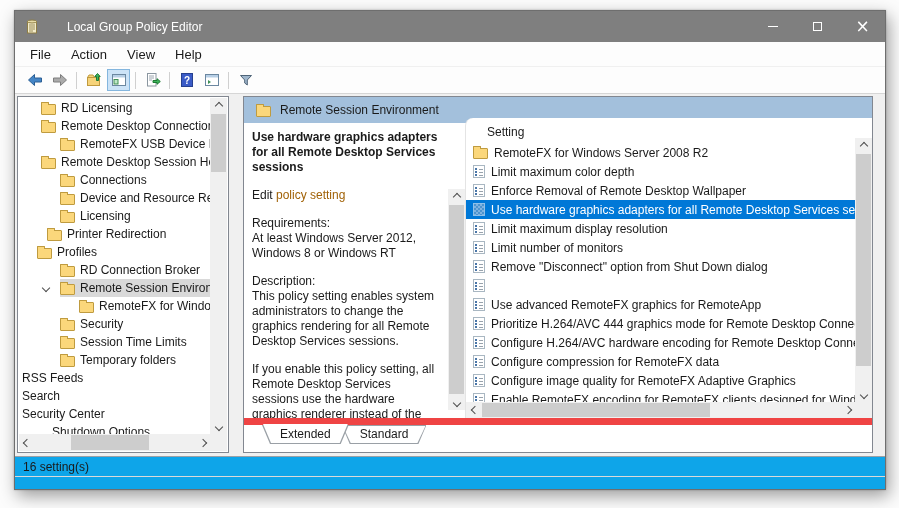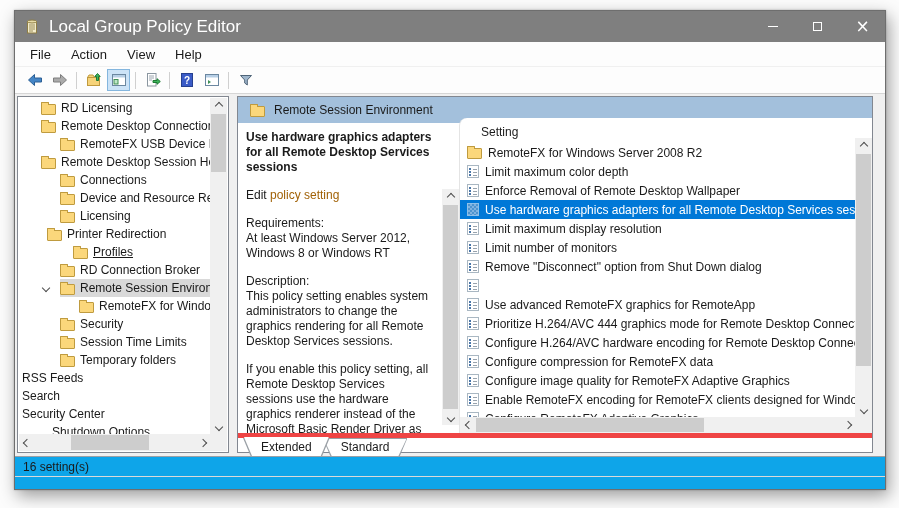--- a/index.html
+++ b/index.html
@@ -4,39 +4,39 @@
 <style>
   *{box-sizing:border-box;margin:0;padding:0}
   html,body{width:899px;height:508px;overflow:hidden;background:#fcfcfc;
     font-family:"Liberation Sans","DejaVu Sans",sans-serif;font-size:12px;color:#1a1a1a}
   .window{position:absolute;left:14px;top:10px;width:872px;height:480px;background:#f0f0f0;
     border:1px solid #6e6e6e;box-shadow:3px 6px 16px rgba(0,0,0,.38),0 0 2px rgba(0,0,0,.25);
     display:flex;flex-direction:column}
   
   .titlebar{height:31px;flex:none;background:#7f7f7f;color:#fff;display:flex;align-items:center}
   .app-icon{margin-left:9px;width:16px;height:16px;flex:none}
-  .title-text{margin-left:9px;font-size:17px}
+  .title-text{margin-left:27px;font-size:12px}
   .win-controls{margin-left:auto;display:flex;height:100%}
   .wc{width:45px;height:100%;display:flex;align-items:center;justify-content:center}
   .g-min{width:10px;height:1px;background:#fff}
   .g-max{width:9px;height:9px;border:1px solid #fff}
   .g-close{font-size:17px;line-height:1;color:#fff;font-family:"DejaVu Sans",sans-serif}
   
   .menubar{height:25px;flex:none;background:#fdfdfd;display:flex;align-items:center;
     padding-left:5px;font-size:13px;border-bottom:1px solid #f0f0f0}
   .menu-item{padding:3px 10px}
   
   .toolbar{height:27px;flex:none;background:#fdfdfd;border-bottom:1px solid #d6d6d6;
     display:flex;align-items:center;padding-left:7px}
   .tbtn{width:23px;height:22px;display:flex;align-items:center;justify-content:center;
     border:1px solid transparent;margin:0 1px}
   .tbtn.pressed{background:#cce3f7;border:1px solid #84b6de}
   .tsep{width:1px;height:17px;background:#d0d0d0;margin:0 4px}
   
-  .content{flex:1;background:#f0f0f0;display:flex;padding:2px 12px 3px 2px;gap:8px;min-height:0}
+  .content{flex:1;background:#f0f0f0;display:flex;padding:2px 12px 3px 2px;gap:14px;min-height:0}
   
   .tree-panel{width:212px;flex:none;background:#fff;border:1px solid #828790;position:relative}
   .tree-viewport{position:absolute;left:1px;top:2px;right:18px;bottom:18px;overflow:hidden}
   .tree-row{height:18px;display:flex;align-items:center;position:relative;white-space:nowrap}
   .tree-hl{display:flex;align-items:center;gap:5px;flex:1;height:100%;overflow:hidden}
   .tree-hl.sel{background:#d9d9d9}
   .tree-chv{position:absolute;top:6px}
   .lbl{white-space:nowrap}
   
   .chv{display:inline-block;width:6px;height:6px;border-right:1.5px solid #4d4d4d;border-bottom:1.5px solid #4d4d4d;flex:none}
@@ -77,21 +77,21 @@
   .list-vsb{top:20px;right:0;bottom:16px;width:17px}
   .list-vsb .a-up{top:0;left:0;width:17px;height:15px}
   .list-vsb .a-dn{bottom:0;left:0;width:17px;height:15px}
   .list-vsb .thumb{left:1px;right:1px;top:16px;height:212px}
   .list-hsb{left:0;right:17px;bottom:0;height:16px}
   .list-hsb .a-l{left:2px;top:0;width:14px;height:16px}
   .list-hsb .a-r{right:0;top:0;width:14px;height:16px}
   .list-hsb .thumb{top:1px;bottom:1px;left:16px;width:228px}
   .list-corner{position:absolute;right:0;bottom:0;width:17px;height:16px;background:#f0f0f0}
   
-  .tabs-row{height:19px;flex:none;background:#fff;border-top:5px solid #ef4444;display:flex;padding-left:5px;position:relative}
+  .tabs-row{height:34px;flex:none;background:#fff;border-top:7px solid #ef4444;display:flex;padding-left:18px;position:relative}
   .tab{position:relative;height:19px;margin-right:-7px}
   .tab .shape,.tab .fill{position:absolute;clip-path:polygon(0 0,100% 0,calc(100% - 8px) 100%,8px 100%)}
   .tab .shape{inset:0;background:#9aa0a6}
   .tab .fill{left:1px;right:1px;top:1px;bottom:1px;background:#fff}
   .tab.active{z-index:2}
   .tab.active .fill{top:-1px}
   .tab .tab-lbl{position:relative;z-index:1;display:block;text-align:center;padding:2px 18px 0 18px}
   
   .folder-icon{width:15px;height:11px;flex:none;background:#fbd77b;border:1px solid #bf9b3f;border-radius:1px;position:relative;margin-top:2px}
   .folder-icon::before{content:"";position:absolute;top:-3px;left:-1px;width:6px;height:2px;background:#fbd77b;
@@ -242,21 +242,21 @@
               <span class="folder-icon"></span>
               <span class="lbl">Licensing</span>
             </span>
           </div>
           <div class="tree-row" style="padding-left: 28px;">
             <span class="tree-hl">
               <span class="folder-icon"></span>
               <span class="lbl">Printer Redirection</span>
             </span>
           </div>
-          <div class="tree-row" style="padding-left: 54px; text-decoration: underline;">
+          <div class="tree-row" style="padding-left: 18px;">
             <span class="tree-hl">
               <span class="folder-icon"></span>
               <span class="lbl">Profiles</span>
             </span>
           </div>
           <div class="tree-row" style="padding-left: 41px; text-align: center;">
             <span class="tree-hl">
               <span class="folder-icon"></span>
               <span class="lbl">RD Connection Broker</span>
             </span>

